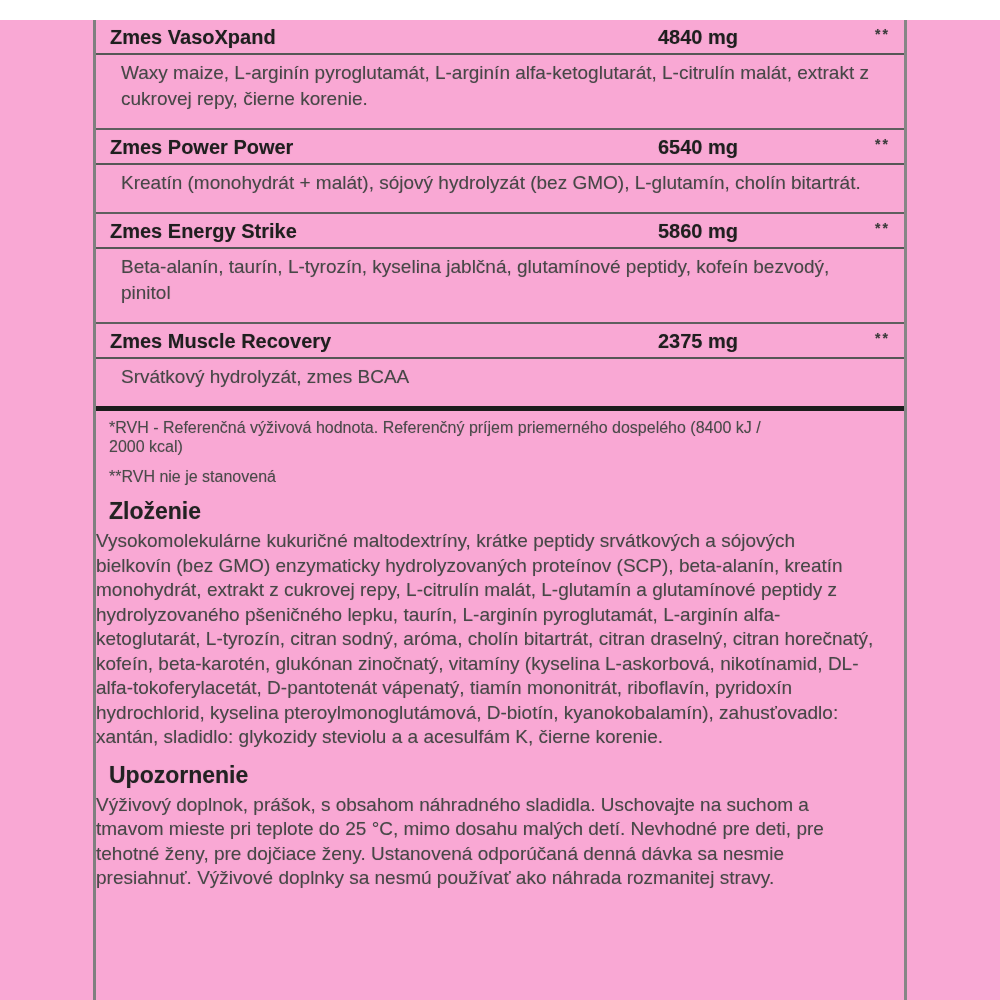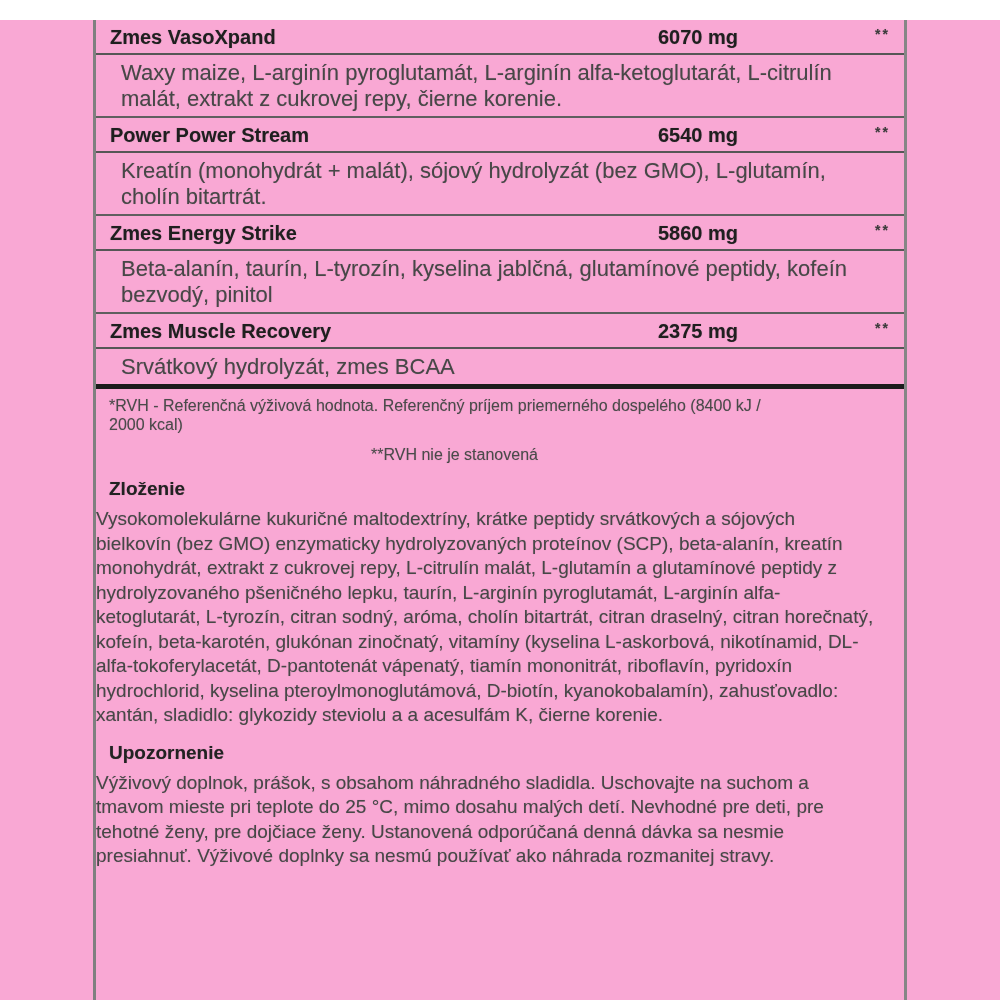--- a/index.html
+++ b/index.html
@@ -50,23 +50,23 @@
   .hdr-note {
     position: absolute;
     right: 14px;
     top: 3px;
     font-size: 14px;
     font-weight: bold;
     letter-spacing: 2px;
     color: #3c3c3c;
   }
   .ing-row {
-    padding: 5px 28px 4px 25px;
+    padding: 5px 28px 16px 25px;
     border-bottom: 2px solid #5f5f5f;
-    font-size: 22px;
+    font-size: 19px;
     line-height: 26px;
     font-weight: normal;
     color: #474747;
     text-shadow: 0 0 1px rgba(70,70,70,0.3);
   }
   .ing-row.last {
     border-bottom: none;
   }
   .thick-line {
     height: 5px;
@@ -74,26 +74,25 @@
   }
   .footnote {
     padding: 7px 104px 0 13px;
     font-size: 16px;
     line-height: 19px;
     color: #4a4a4a;
     text-shadow: 0 0 1px rgba(70,70,70,0.3);
   }
   .footnote.fn2 {
     padding-top: 11px;
-    text-align: center;
   }
   .sec-h {
     margin: 0;
     padding: 13px 0 0 13px;
-    font-size: 19px;
+    font-size: 23px;
     line-height: 24px;
     font-weight: bold;
     color: #222222;
     text-shadow: 0 0 1px rgba(40,40,40,0.35);
   }
   .sec-p {
     margin: 0;
     padding: 6px 30px 0 0;
     font-size: 19px;
     line-height: 24.5px;
@@ -102,27 +101,27 @@
   }
 </style>
 </head>
 <body>
 
 <div class="page">
   <div class="label-box">
 
     <div class="hdr-row">
       <span>Zmes VasoXpand</span>
-      <span class="hdr-amt">6070 mg</span>
+      <span class="hdr-amt">4840 mg</span>
       <span class="hdr-note">**</span>
     </div>
     <div class="ing-row">Waxy maize, L-arginín pyroglutamát, L-arginín alfa-ketoglutarát, L-citrulín malát, extrakt z cukrovej repy, čierne korenie.</div>
 
     <div class="hdr-row">
-      <span>Power Power Stream</span>
+      <span>Zmes Power Power</span>
       <span class="hdr-amt">6540 mg</span>
       <span class="hdr-note">**</span>
     </div>
     <div class="ing-row">Kreatín (monohydrát + malát), sójový hydrolyzát (bez GMO), L-glutamín, cholín bitartrát.</div>
 
     <div class="hdr-row">
       <span>Zmes Energy Strike</span>
       <span class="hdr-amt">5860 mg</span>
       <span class="hdr-note">**</span>
     </div>

